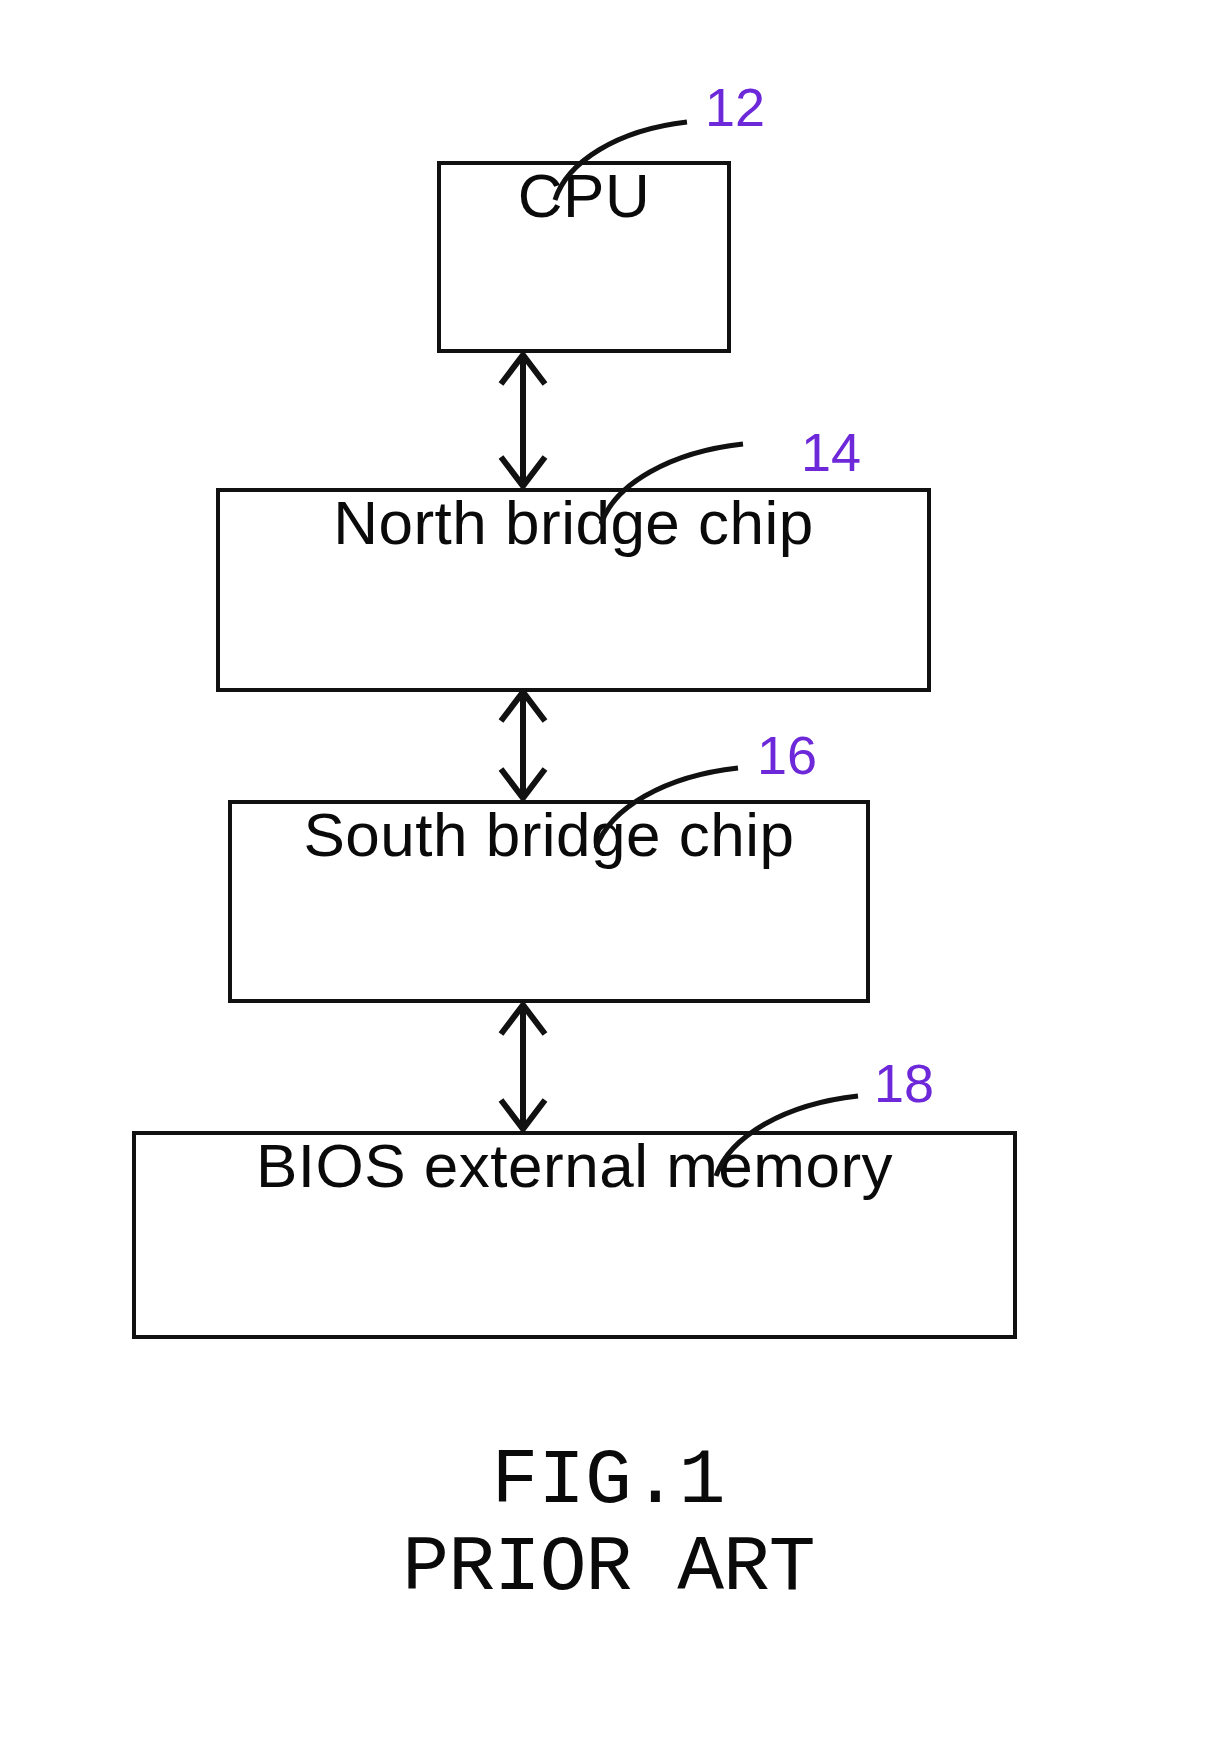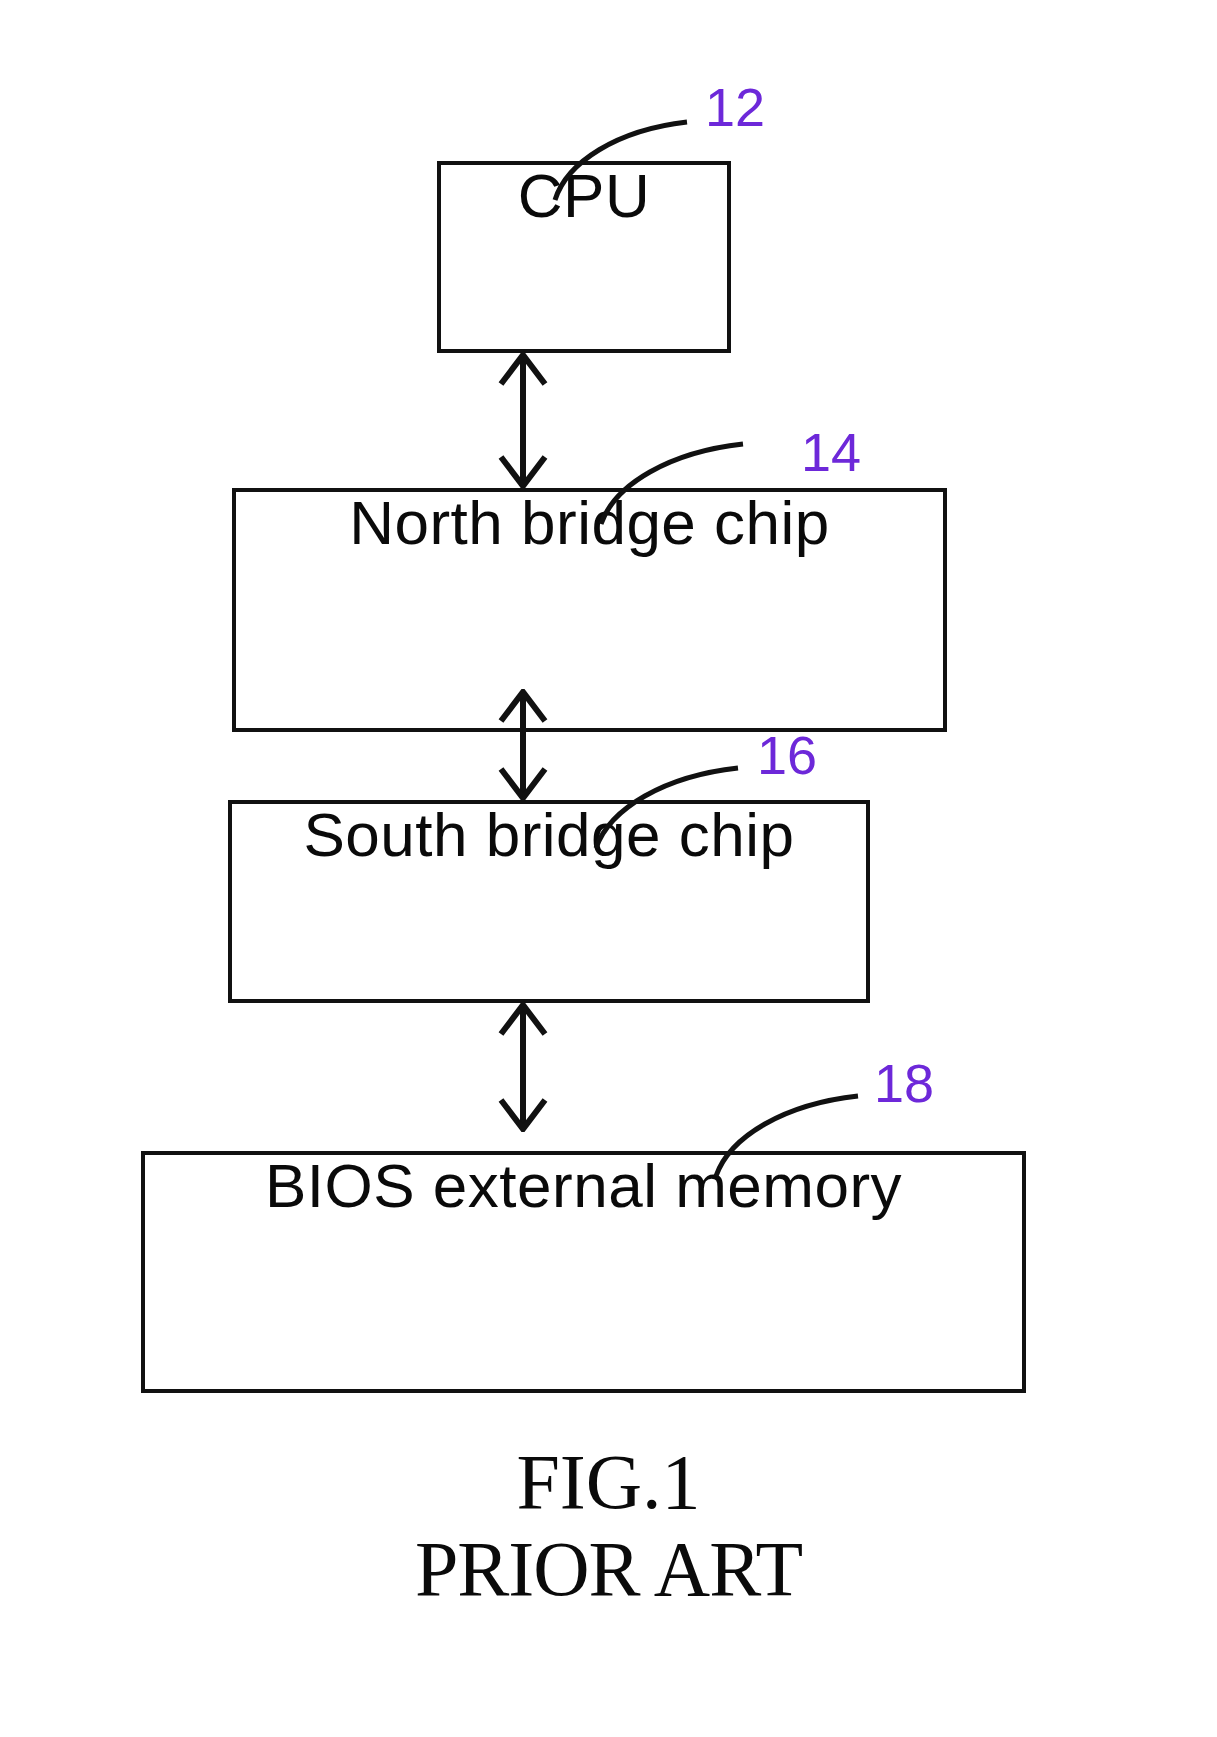--- a/index.html
+++ b/index.html
@@ -32,23 +32,23 @@
     font-family: "Liberation Sans", sans-serif;
     font-weight: 400;
     letter-spacing: 0.5px;
     color: #0a0a0a;
     white-space: nowrap;
     line-height: 1;
     text-align: center;
   }
 
   #box-cpu      { left: 437px; top: 161px;  width: 294px; height: 192px; }
-  #box-north    { left: 232px; top: 488px;  width: 715px; height: 244px; }
+  #box-north    { left: 216px; top: 488px;  width: 715px; height: 204px; }
   #box-south    { left: 228px; top: 800px;  width: 642px; height: 203px; }
-  #box-bios     { left: 141px; top: 1131px; width: 885px; height: 242px; margin-top: 20px; }
+  #box-bios     { left: 132px; top: 1131px; width: 885px; height: 208px; }
 
   #box-cpu   .box-label { font-size: 62px; }
   #box-north .box-label { font-size: 62px; }
   #box-south .box-label { font-size: 62px; }
   #box-bios  .box-label { font-size: 62px; }
 
   
   .connector {
     position: absolute;
     left: 487px;
@@ -87,21 +87,21 @@
 
   
   #caption {
     position: absolute;
     left: 0;
     top: 1438px;
     width: 1217px;
     text-align: center;
   }
   #caption .cap-line {
-    font-family: Liberation Serif, serif;
+    font-family: Liberation Mono, monospace;
     font-size: 78px;
     line-height: 1.12;
     letter-spacing: 0px;
     color: #0a0a0a;
   }
   #caption .cap-line.prior {
     letter-spacing: -1px;
   }
 </style>
 </head>

